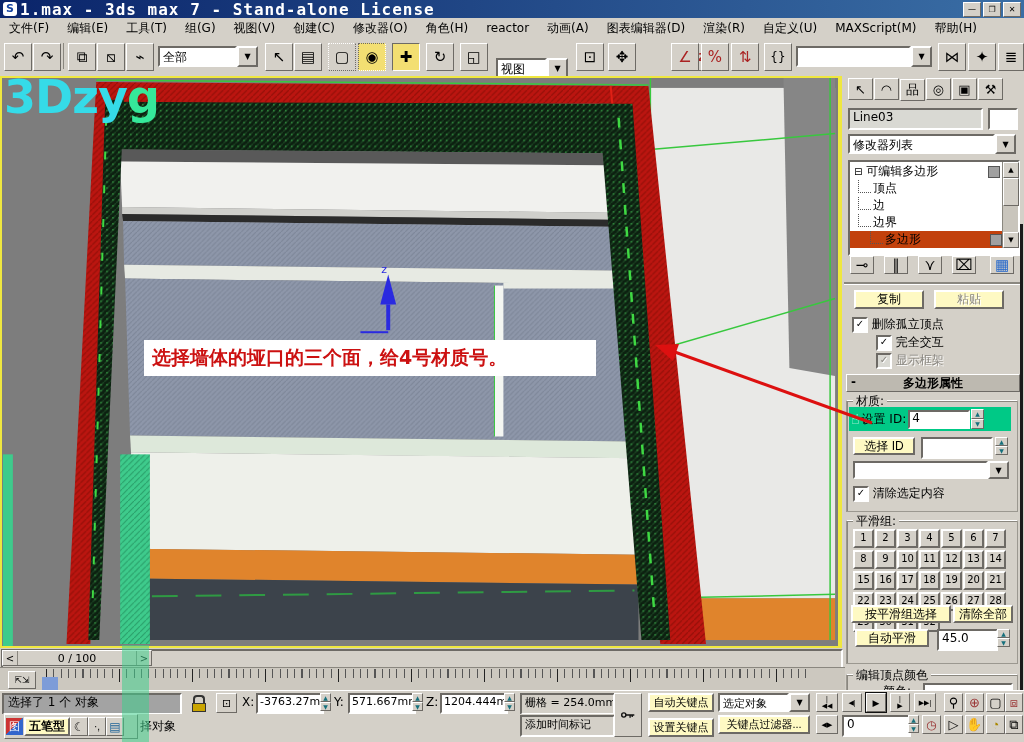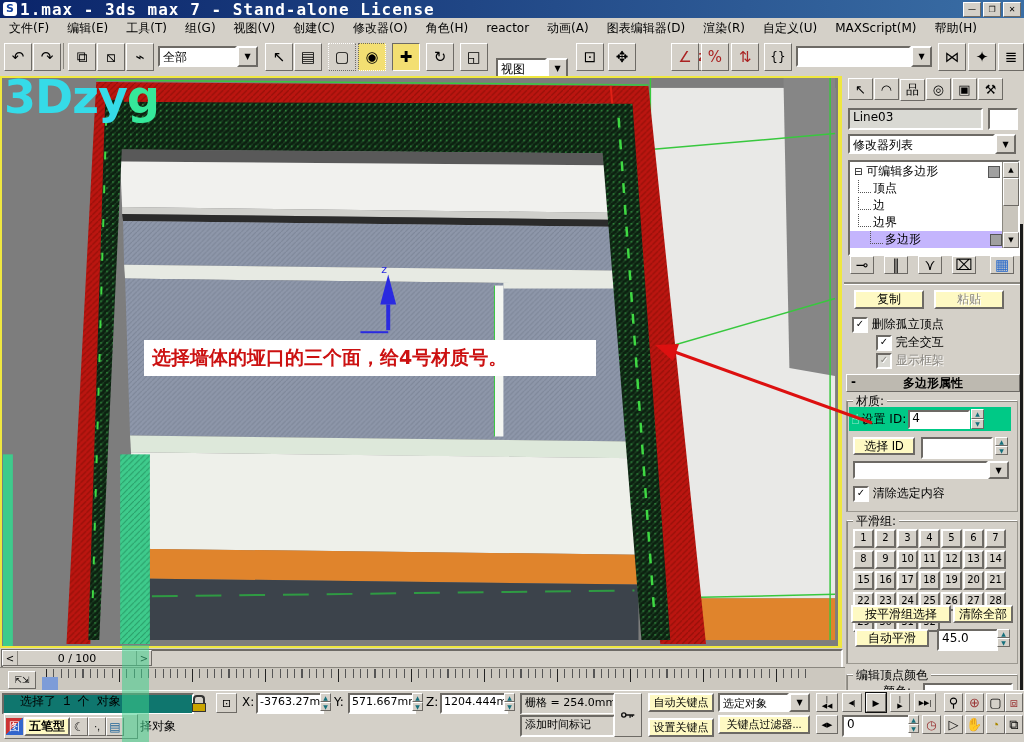--- a/index.html
+++ b/index.html
@@ -181,21 +181,21 @@
     </div>
     <div class="abs sunken" style="left:6px;top:84px;width:168px;height:90px;background:#fff;padding:1px 0;">
       <div class="stackrow">
         <span style="font-size:10px;">⊟</span>
         <span>可编辑多边形</span>
         <span class="sq" style="right:18px;"></span>
       </div>
       <div class="stackrow"><span class="twig"></span><span>顶点</span></div>
       <div class="stackrow"><span class="twig"></span><span>边</span></div>
       <div class="stackrow"><span class="twig"></span><span>边界</span></div>
-      <div class="stackrow" style="background:#c4b5fd;width:138px;padding-left:16px;"><span class="twig"></span><span>多边形</span><span class="sq" style="right:2px;"></span></div>
+      <div class="stackrow" style="background:#c2410c;width:138px;padding-left:16px;"><span class="twig"></span><span>多边形</span><span class="sq" style="right:2px;"></span></div>
       <div class="abs" style="right:0;top:0;width:15px;height:86px;background:#c9c5bc;border-left:1px solid #8a877f;">
         <div class="raised1 tbtn" style="width:14px;height:14px;font-size:7px;">▲</div>
         <div class="raised1" style="width:14px;height:26px;"></div>
         <div class="raised1 tbtn" style="width:14px;height:14px;font-size:7px;position:absolute;bottom:0;">▼</div>
       </div>
     </div>
     <div class="abs" style="left:4px;top:180px;width:176px;height:20px;">
       <button class="raised1 tbtn" style="position:absolute;left:4px;width:24px;height:18px;">⊸</button>
       <button class="raised1 tbtn" style="position:absolute;left:38px;width:24px;height:18px;">∥</button>
       <button class="raised1 tbtn" style="position:absolute;left:72px;width:24px;height:18px;">⋎</button>
@@ -280,21 +280,21 @@
   </div>
 
   <div class="abs" style="left:0;top:667px;width:845px;height:23px;background:#ccc8bf;border-top:1px solid #8a877f;">
     <div class="abs raised1 tbtn" style="left:8px;top:3px;width:26px;height:16px;font-size:9px;">⇱⇲</div>
     <div class="abs" style="left:46px;top:1px;width:760px;height:9px;background:repeating-linear-gradient(90deg,#555 0 1px,transparent 1px 7.3px);"></div>
     <div class="abs" style="left:46px;top:1px;width:760px;height:13px;background:repeating-linear-gradient(90deg,#222 0 1px,transparent 1px 73px);"></div>
     <div class="abs" style="left:42px;top:9px;width:16px;height:13px;background:#7d9cd8;"></div>
   </div>
 
   <div class="abs" style="left:0;top:690px;width:1024px;height:24px;background:#d4d0c8;border-top:1px solid #fff;">
-    <div class="abs sunkeng" style="left:2px;top:2px;width:172px;height:18px;line-height:15px;padding-left:16px;background:#0f766e;font-family:Liberation Mono, monospace;"><span>选择了 1 个 对象</span></div>
+    <div class="abs sunkeng" style="left:2px;top:2px;width:172px;height:18px;line-height:15px;padding-left:4px;background:#a3a3a3;"><span>选择了 1 个 对象</span></div>
     <div class="abs" style="left:192px;top:4px;width:12px;height:14px;">
       <div style="width:8px;height:6px;border:2px solid #333;border-bottom:none;border-radius:4px 4px 0 0;margin-left:1px;"></div>
       <div style="width:12px;height:7px;background:#c9a400;border:1px solid #333;"></div>
     </div>
     <div class="abs raised1 tbtn" style="left:216px;top:2px;width:19px;height:18px;font-size:11px;">⊡</div>
     <span class="abs" style="left:242px;top:4px;">X:</span>
     <span class="abs sunken" style="left:256px;top:2px;width:62px;height:17px;line-height:13px;padding-left:2px;overflow:hidden;white-space:nowrap;font-size:11px;"><span>-3763.27mm</span></span>
     <span class="abs spin" style="left:320px;top:2px;height:17px;width:11px;">
         <span>▲</span>
         <span>▼</span>

